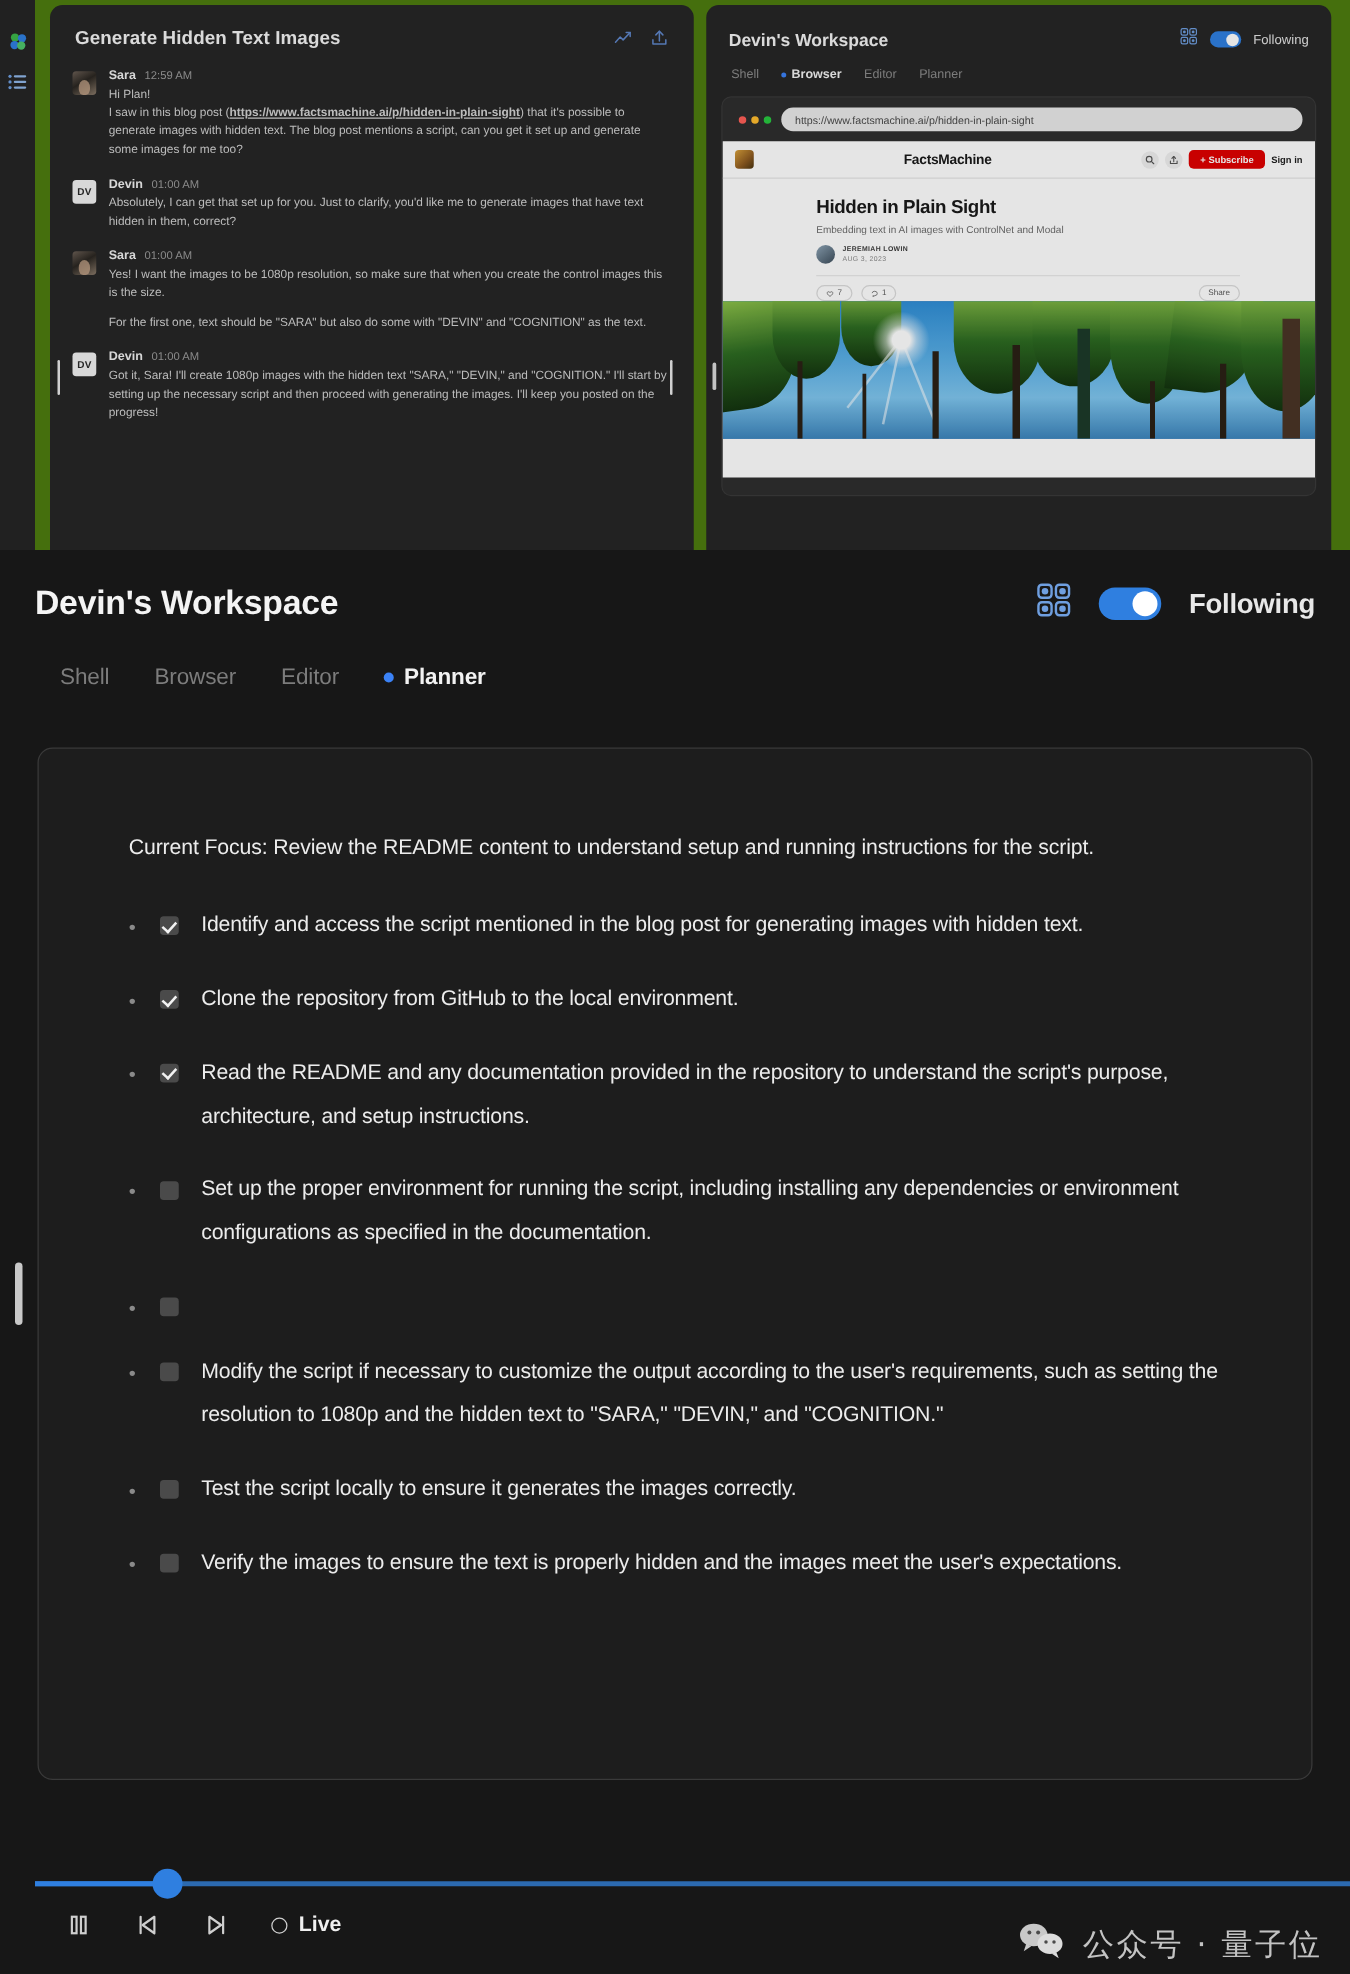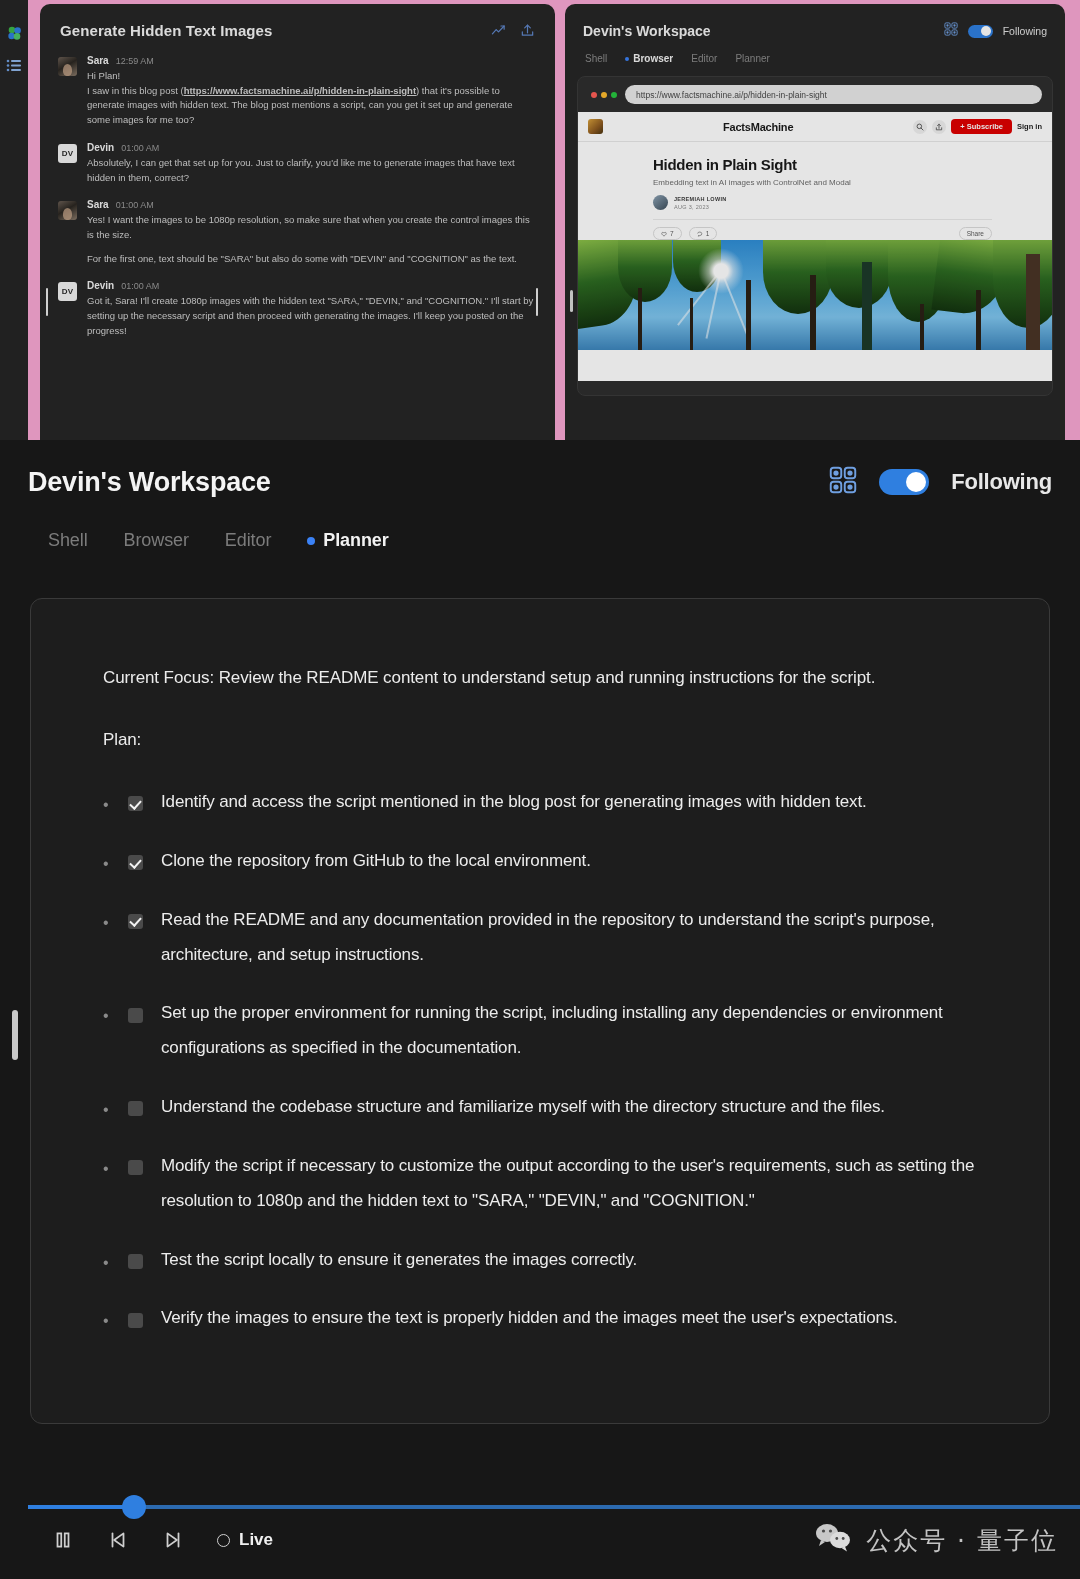--- a/index.html
+++ b/index.html
@@ -5,21 +5,21 @@
   * { box-sizing: border-box; margin: 0; padding: 0; }
   html, body {
     width: 1080px; height: 1579px;
     background: #1c1c1c;
     font-family: "Liberation Sans", sans-serif;
     overflow: hidden;
   }
   .root { position: relative; width: 1080px; height: 1579px; background: #1c1c1c; }
 
   
-  .top-layer { position: absolute; left: 0; top: 0; width: 1080px; height: 448px; background: #f9a8d4; overflow: hidden; }
+  .top-layer { position: absolute; left: 0; top: 0; width: 1080px; height: 448px; background: #4d7c0f; overflow: hidden; }
 
   .rail { position: absolute; left: 0; top: 0; width: 28px; height: 448px; background: #252525; }
   .rail-ico { position: absolute; left: 6px; width: 17px; height: 17px; }
   .rail-logo { top: 25px; }
   .rail-list { top: 57px; }
 
   .chat-panel {
     position: absolute; left: 40px; top: 4px; width: 515px; height: 444px;
     background: #262626; border-radius: 10px 10px 0 0; overflow: hidden;
   }
@@ -135,21 +135,21 @@
   
   .player { position: absolute; left: 0; bottom: 0; width: 912px; height: 92px; }
   .track { position: absolute; left: 28px; top: 18px; width: 1052px; height: 4px; background: #2c6ab0; }
   .track-fill { position: absolute; left: 28px; top: 18px; width: 105px; height: 4px; background: #2f7fe0; }
   .thumb { position: absolute; left: 122px; top: 8px; width: 24px; height: 24px; border-radius: 50%; background: #2f7fe0; }
   .pctrl { position: absolute; left: 52px; top: 42px; display: flex; align-items: center; gap: 33px; }
   .pbtn { color: #cfcfcf; display: flex; align-items: center; }
   .live { display: flex; align-items: center; gap: 9px; color: #f0f0f0; font-size: 17px; font-weight: 700; }
   .livedot { width: 13px; height: 13px; border-radius: 50%; border: 1.6px solid #cfcfcf; }
 
-  .wm { position: absolute; right: 22px; bottom: 20px; display: flex; align-items: center; gap: 12px; }
+  .wm { position: absolute; right: 22px; bottom: 4px; display: flex; align-items: center; gap: 12px; }
   .wm-text { font-size: 25px; color: #c3c3c3; letter-spacing: 2px; font-family: "DejaVu Sans", sans-serif; }
 </style>
 </head>
 <body>
 
 <div class="root">
 
   <div class="top-layer">
 
     <div class="rail">
@@ -411,21 +411,20 @@
         </div>
       <div class="main-tab active">
           <span class="dotbig"></span>
           <span>Planner</span>
         </div>
     </div>
 
     <div class="planner">
       <div class="planner-inner">
         <div class="focus">Current Focus: Review the README content to understand setup and running instructions for the script.</div>
-        <div class="planlabel">Plan:</div>
 
         <div class="plan-list">
 
           <div class="plan-item">
             <div class="bullet">•</div>
             <div class="cbwrap"><span class="cb checked"></span></div>
             <div class="ptext">Identify and access the script mentioned in the blog post for generating images with hidden text.</div>
           </div>
 
           <div class="plan-item">
@@ -442,21 +441,20 @@
 
           <div class="plan-item">
             <div class="bullet">•</div>
             <div class="cbwrap"><span class="cb"></span></div>
             <div class="ptext">Set up the proper environment for running the script, including installing any dependencies or environment configurations as specified in the documentation.</div>
           </div>
 
           <div class="plan-item">
             <div class="bullet">•</div>
             <div class="cbwrap"><span class="cb"></span></div>
-            <div class="ptext">Understand the codebase structure and familiarize myself with the directory structure and the files.</div>
           </div>
 
           <div class="plan-item">
             <div class="bullet">•</div>
             <div class="cbwrap"><span class="cb"></span></div>
             <div class="ptext">Modify the script if necessary to customize the output according to the user's requirements, such as setting the resolution to 1080p and the hidden text to "SARA," "DEVIN," and "COGNITION."</div>
           </div>
 
           <div class="plan-item">
             <div class="bullet">•</div>

